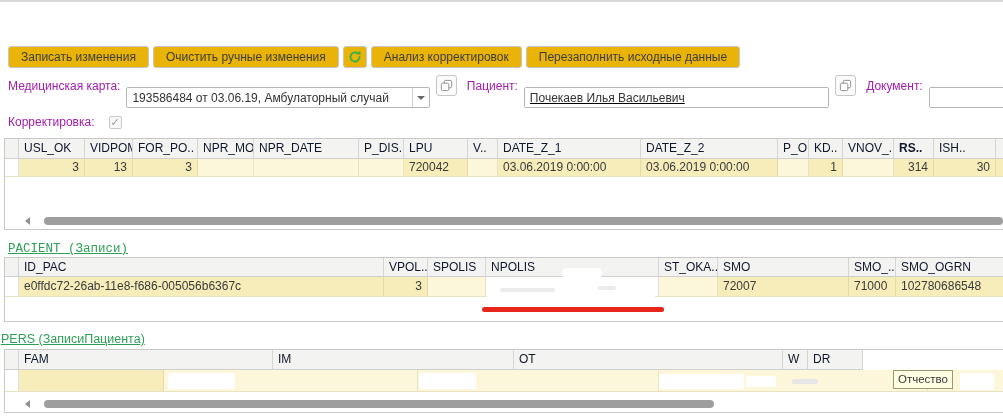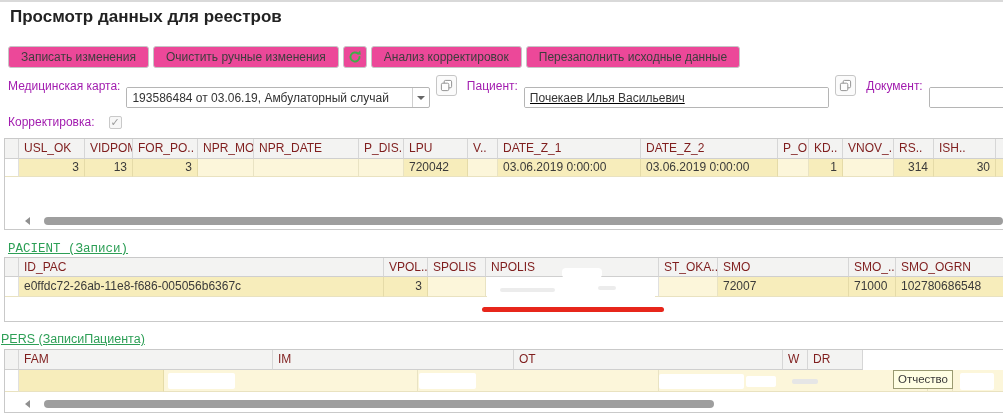--- a/index.html
+++ b/index.html
@@ -4,21 +4,21 @@
 <style>
   * { margin:0; padding:0; box-sizing:border-box; }
   html,body { width:1003px; height:419px; overflow:hidden; background:#fff;
               font-family:"Liberation Sans", sans-serif; }
   .page { position:relative; width:1003px; height:419px; background:#fff; overflow:hidden; }
   .topline { position:absolute; left:0; top:0; width:1003px; height:2px; background:#d9d9d9; }
 
   .title { position:absolute; left:10px; top:7px; font-size:17px; font-weight:bold; color:#222; }
 
   .toolbar { position:absolute; left:8px; top:46px; height:22px; display:flex; gap:4px; align-items:stretch; }
-  .btn { border:1px solid #c6c6c6; border-radius:3px; background:#ec4899; color:#3d3d3d;
+  .btn { border:1px solid #c6c6c6; border-radius:3px; background:#eab308; color:#3d3d3d;
          font-size:12px; font-family:inherit; padding:0 12px; height:22px; cursor:pointer; white-space:nowrap; }
   .btn.icon { padding:0 4px; width:24px; display:flex; align-items:center; justify-content:center; }
 
   .formrow { position:absolute; left:8px; top:75px; height:21px; display:flex; align-items:center; gap:6px; width:1000px; }
   .lbl { font-size:12px; color:#a21caf; white-space:nowrap; }
   .combo { display:flex; height:21px; border:1px solid #b5b5b5; border-radius:2px; background:#fff; overflow:hidden;margin-top:24px; }
   .combo input { border:0; outline:none; font-size:12px; color:#333; padding:0 5px; font-family:inherit; height:19px; }
   .dd { width:17px; border-left:1px solid #cfcfcf; display:flex; align-items:center; justify-content:center; }
   .dd i { width:0; height:0; border-left:4px solid transparent; border-right:4px solid transparent; border-top:4px solid #666; }
   .openbtn { width:22px; height:21px; border:1px solid #c6c6c6; border-radius:3px; background:#fbfbfb;
@@ -29,21 +29,21 @@
               border-radius:2px; display:flex; align-items:center; justify-content:center;
               font-size:11px; color:#9a9a9a; line-height:1; }
 
   .seclink { position:absolute; font-size:12.5px; color:#2d9f56; text-decoration:underline; cursor:pointer; white-space:nowrap; }
   .lk-zsl { left:8px; top:119px; } .lk-pac { left:8px; top:242px;font-family:Liberation Mono, monospace; } .lk-pers { left:1px; top:332px; }
 
   .tbl { position:absolute; left:4px; width:1002px; border:1px solid #c9c9c9; background:#fff; overflow:hidden; }
   .t-zsl { top:138px; height:92px; } .t-pac { top:257px; height:65px; } .t-pers { top:349px; height:64px; }
   .trow { display:flex; width:max-content; }
   .tcell { flex:0 0 auto; overflow:hidden; white-space:nowrap; font-size:12px; padding:0 5px; }
-  .thead .tcell { background:#f3f3f2; color:#7f1d1d; border-right:1px solid #d6d6d6; border-bottom:1px solid #cfcfcf; }
+  .thead .tcell { background:#f3f3f2; color:#0f172a; border-right:1px solid #d6d6d6; border-bottom:1px solid #cfcfcf; }
   .t-zsl .thead .tcell { height:20px; line-height:19px; }
   .t-pac .thead .tcell { height:19px; line-height:18px; }
   .t-pers .thead .tcell { height:20px; line-height:19px; }
   .tdata .tcell { color:#3a3a3a; border-right:1px solid rgba(120,110,55,.14); border-bottom:1px solid #e9e2c0; }
   .t-zsl .tdata .tcell { height:18px; line-height:17px; }
   .t-pac .tdata .tcell { height:20px; line-height:19px; }
   .t-pers .tdata .tcell { height:22px; line-height:21px; }
   .dk { background:#f7edbb; } .lt { background:#fcf6da; }
   .wt { background:#fff; border-right-color:#e0e0e0 !important; }
   .ar { text-align:right; }
@@ -60,21 +60,20 @@
              border:1px solid #9a9a72; color:#3a3a3a; font-size:11.5px; line-height:17px; padding:0 4px;
              white-space:nowrap; z-index:5; }
   svg { display:block; }
 </style>
 </head>
 <body>
 
 <div class="page">
   <div class="topline"></div>
 
-  <div class="title">Просмотр данных для реестров</div>
 
   <div class="toolbar">
     <button class="btn">Записать изменения</button>
     <button class="btn">Очистить ручные изменения</button>
     <button class="btn icon">
       <span>
         <svg width="14" height="14" viewBox="0 0 16 16">
           <path d="M13.2 8a5.2 5.2 0 1 1-1.7-3.85" fill="none" stroke="#3fae49" stroke-width="2.2" stroke-linecap="round"></path>
           <polygon points="13.9,0.6 14.6,5.4 9.8,4.7" fill="#3fae49"></polygon>
         </svg>
@@ -132,21 +131,21 @@
         <div class="tcell" style="width: 56px;">NPR_MO</div>
         <div class="tcell" style="width: 105px;">NPR_DATE</div>
         <div class="tcell" style="width: 45px;">P_DIS..</div>
         <div class="tcell" style="width: 64px;">LPU</div>
         <div class="tcell" style="width: 30px;">V..</div>
         <div class="tcell" style="width: 143px;">DATE_Z_1</div>
         <div class="tcell" style="width: 137px;">DATE_Z_2</div>
         <div class="tcell" style="width: 31px;">P_O..</div>
         <div class="tcell" style="width: 34px;">KD..</div>
         <div class="tcell" style="width: 51px;">VNOV_..</div>
-        <div class="tcell" style="width: 40px;">RS..</div>
+        <div class="tcell" style="width: 40px; font-weight: bold;">RS..</div>
         <div class="tcell" style="width: 62px;">ISH..</div>
         <div class="tcell" style="width: 50px;"></div>
       </div>
     <div class="trow tdata">
         <div class="tcell wt" style="width: 14px;"></div>
         <div class="tcell dk ar" style="width: 66px;">3</div>
         <div class="tcell dk ar" style="width: 48px;">13</div>
         <div class="tcell dk ar" style="width: 65px;">3</div>
         <div class="tcell lt" style="width: 56px;"></div>
         <div class="tcell lt" style="width: 105px;"></div>

